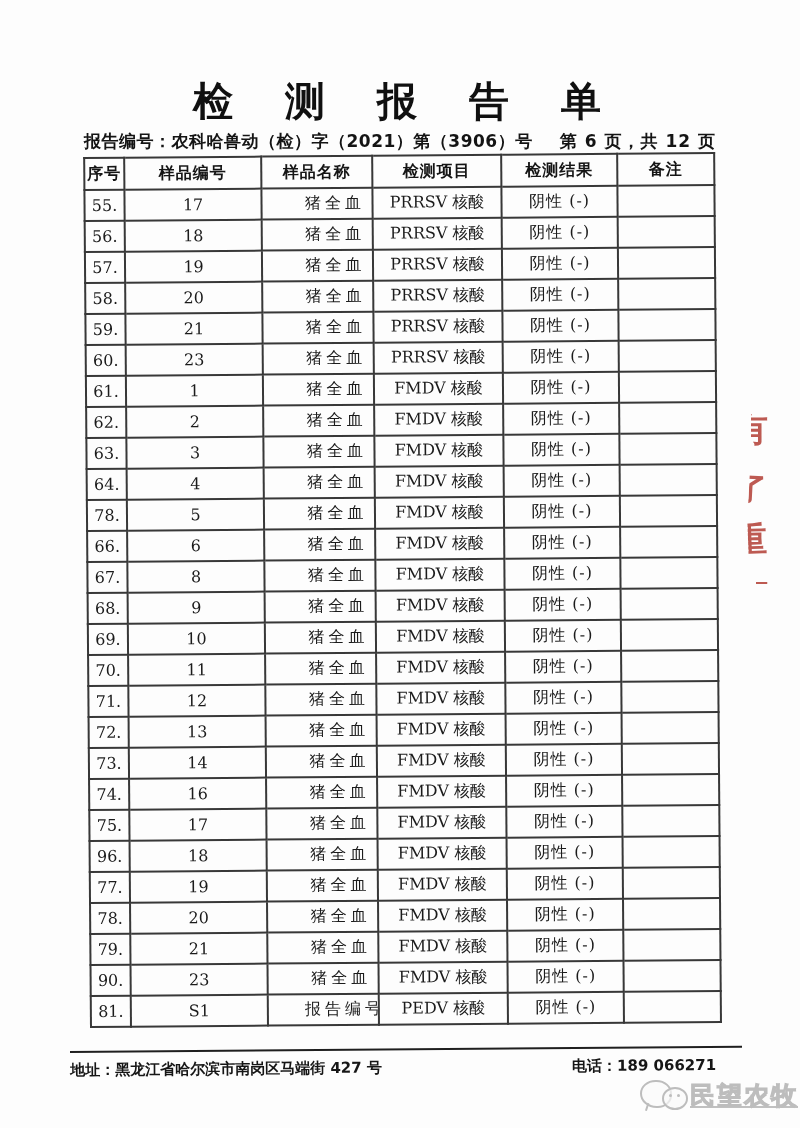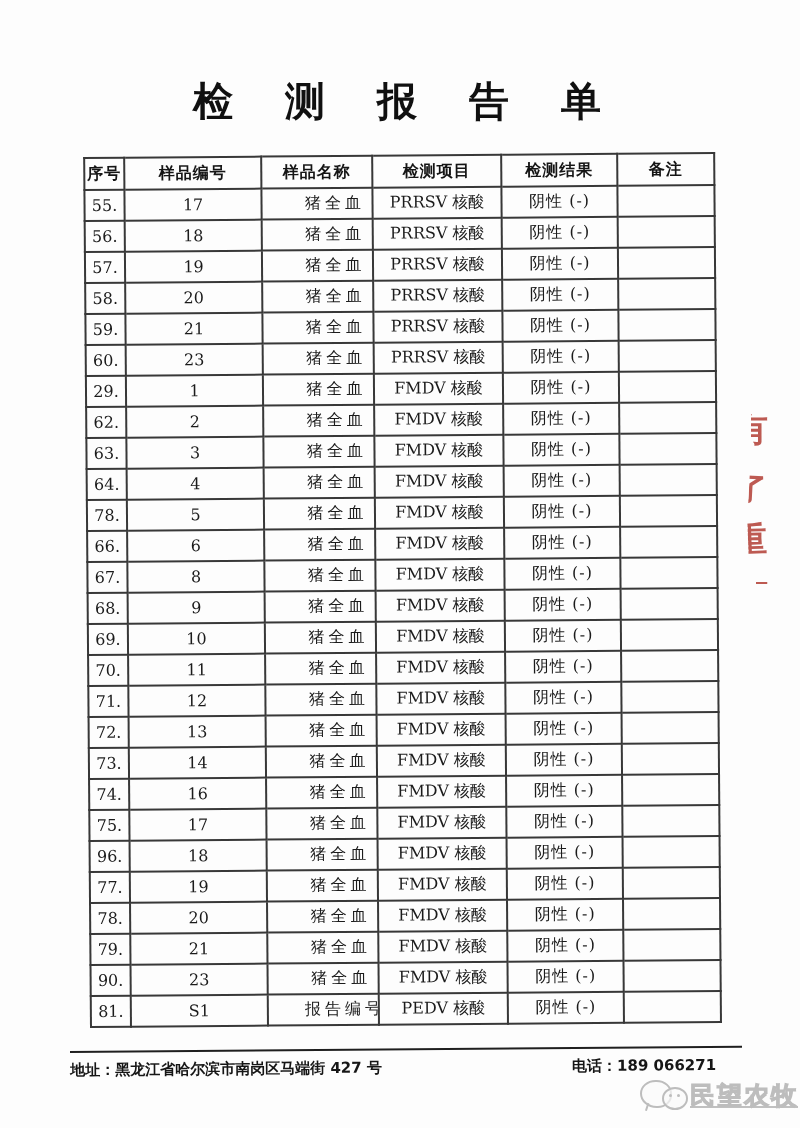--- a/index.html
+++ b/index.html
@@ -64,20 +64,24 @@
   .frag4{left:756px;top:572px;width:12px;height:12px;font-size:18px;}
   .frag4 > span{margin-left:-6px;}
 </style>
 </head>
 <body>
 
 <div class="page">
 
   <div class="title">检　测　报　告　单</div>
 
+  <div class="meta">
+    <div class="report-no">报告编号：农科哈兽动（检）字（2021）第（3906）号</div>
+    <div class="page-info">第 6 页，共 12 页</div>
+  </div>
 
   <div class="table-wrap">
     <table>
       <colgroup>
         <col style="width:40px">
           <col style="width:137px">
           <col style="width:111px">
         <col style="width:129px">
           <col style="width:116px">
           <col style="width:97px">
@@ -135,21 +139,21 @@
           </tr>
           <tr>
             <td class="cell-no">60.</td>
             <td class="cell-sample_id">23</td>
             <td class="cell-sample_name">猪全血</td>
             <td class="cell-test_item">PRRSV 核酸</td>
             <td class="cell-result">阴性 (-)</td>
             <td class="cell-remark"></td>
           </tr>
           <tr>
-            <td class="cell-no">29.</td>
+            <td class="cell-no">61.</td>
             <td class="cell-sample_id">1</td>
             <td class="cell-sample_name">猪全血</td>
             <td class="cell-test_item">FMDV 核酸</td>
             <td class="cell-result">阴性 (-)</td>
             <td class="cell-remark"></td>
           </tr>
           <tr>
             <td class="cell-no">62.</td>
             <td class="cell-sample_id">2</td>
             <td class="cell-sample_name">猪全血</td>

